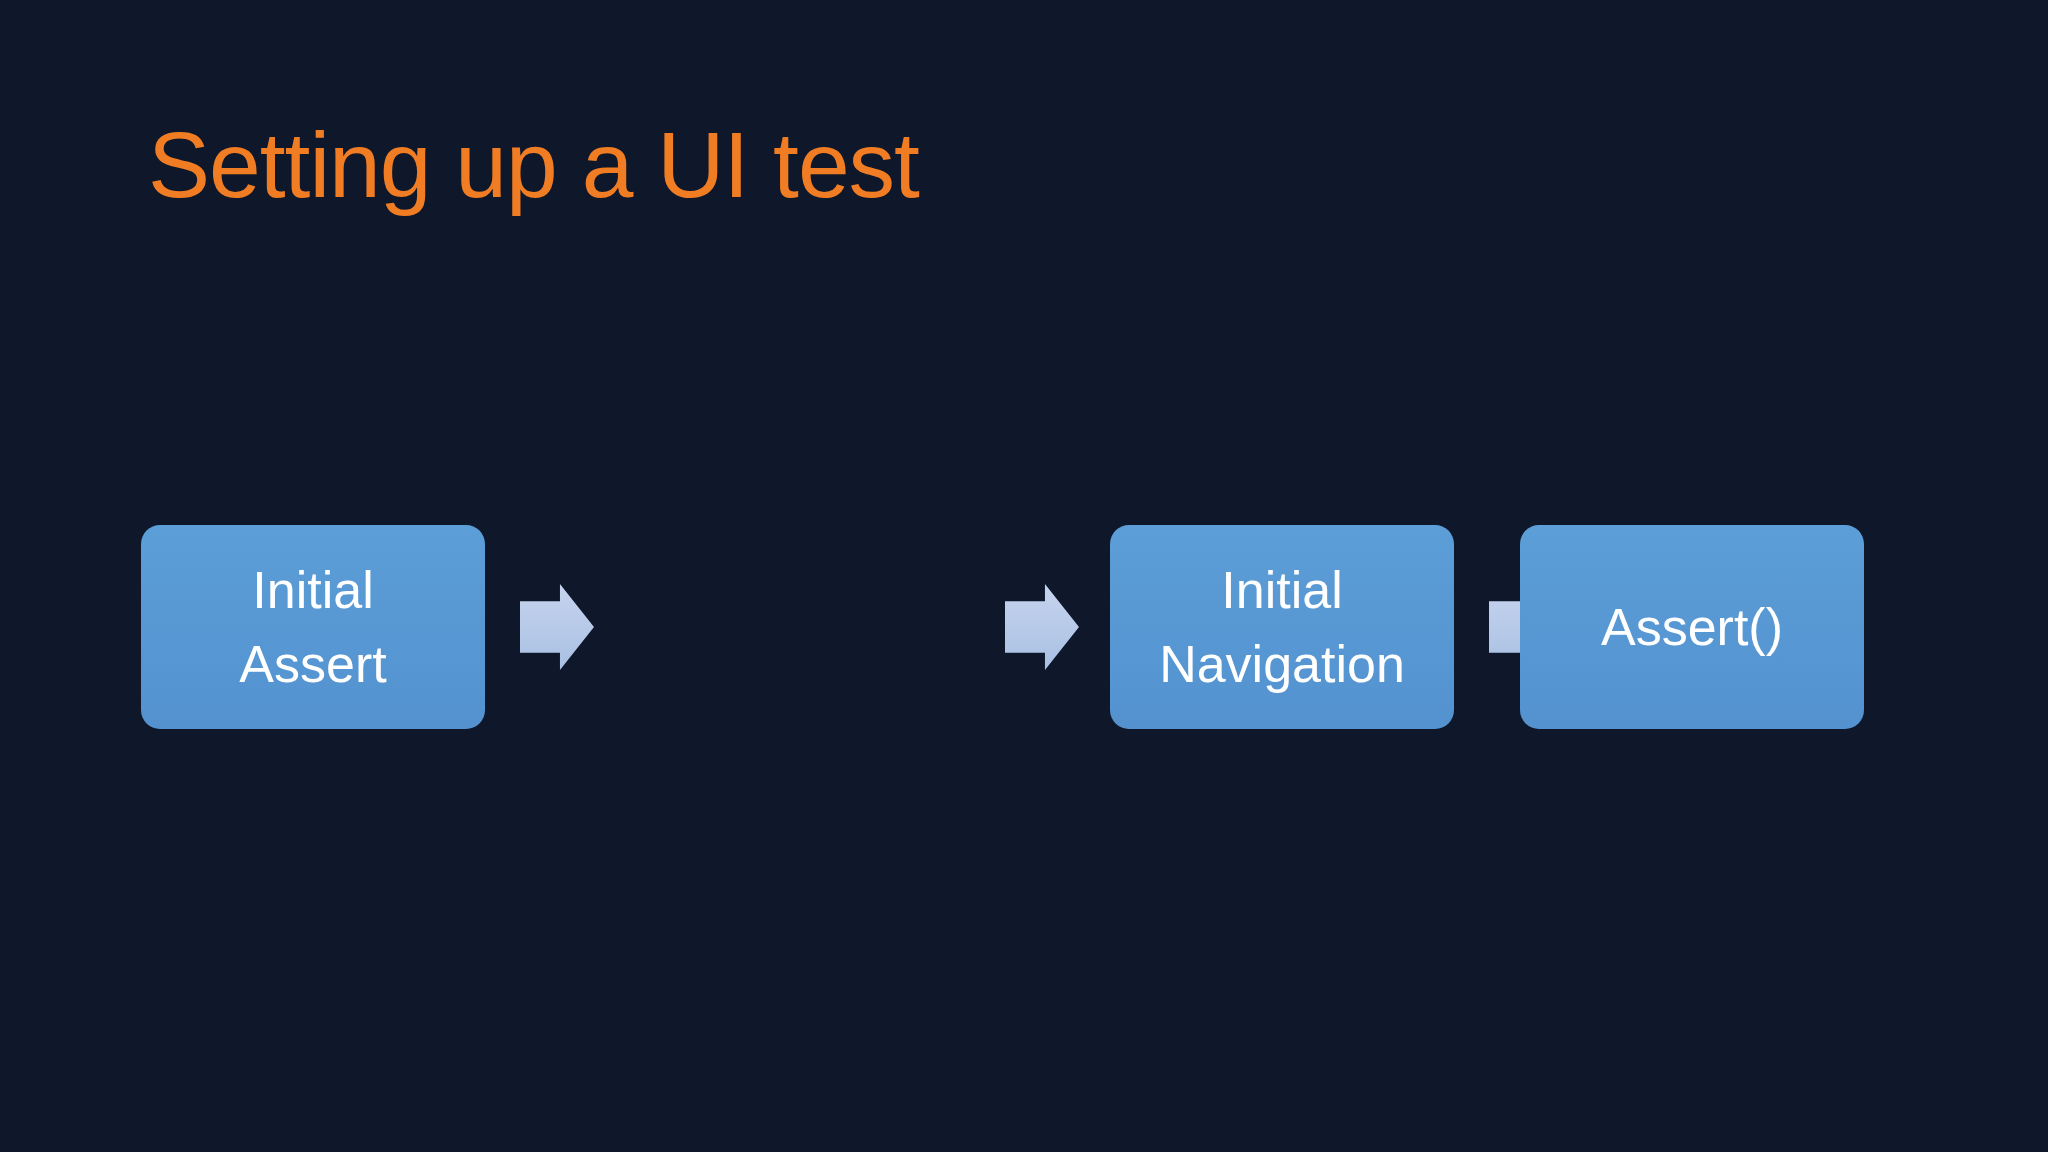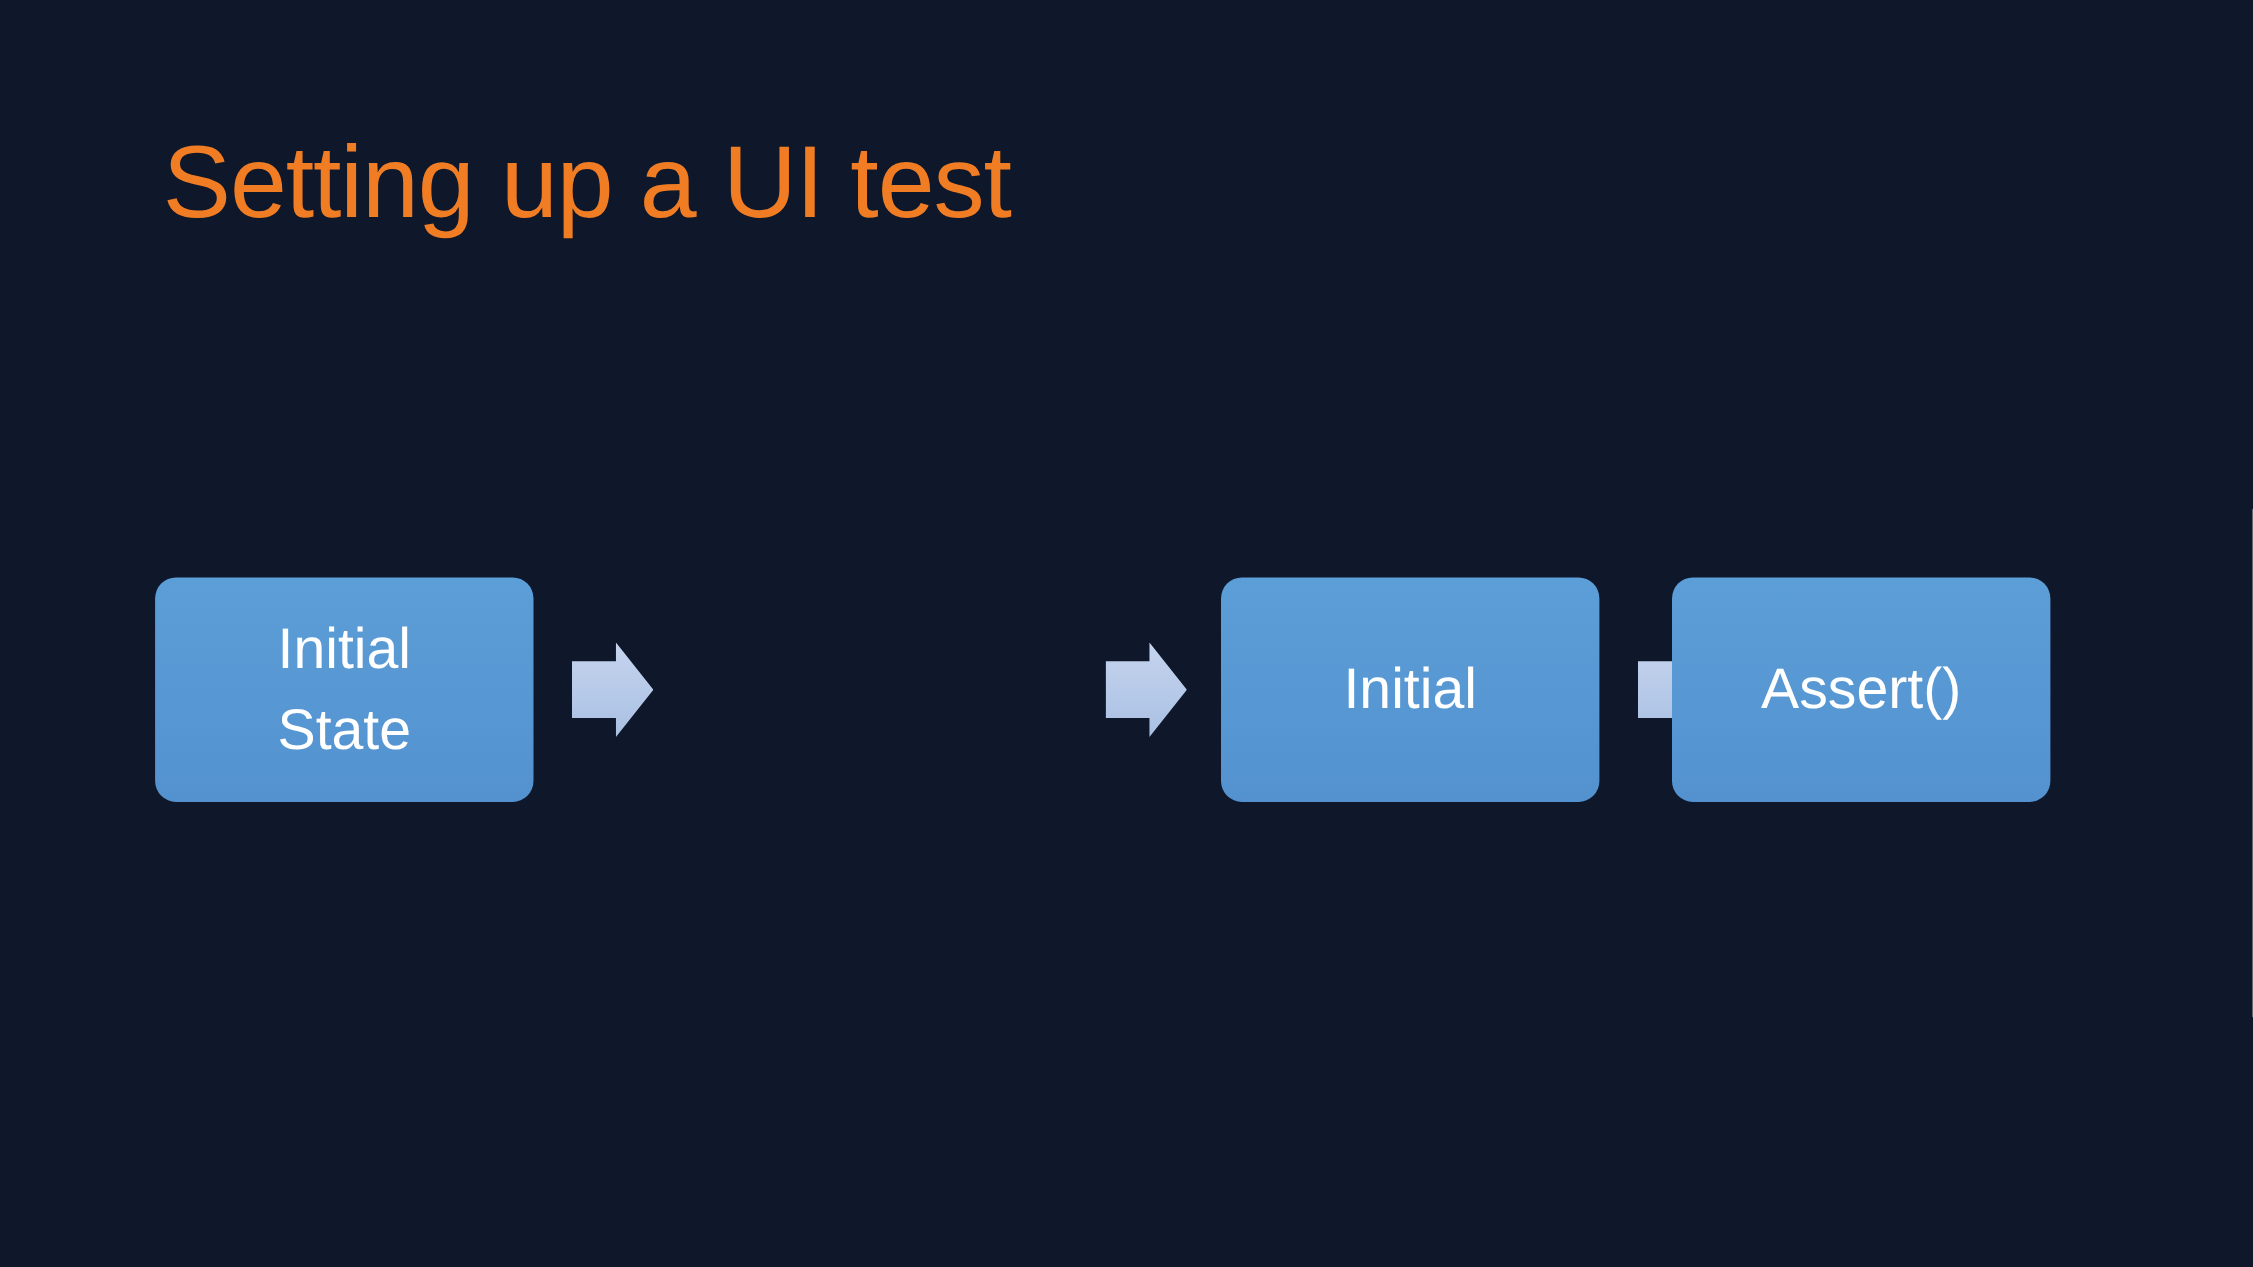--- a/index.html
+++ b/index.html
@@ -70,30 +70,31 @@
 <body>
 
 <div class="slide">
 
   <div class="slide-title">Setting up a UI test</div>
 
   <div class="flow">
 
     <div class="step step-1">
       <div class="line">Initial</div>
-      <div class="line">State</div>
+      <div class="line">Assert</div>
     </div>
 
     <div class="flow-arrow arrow-1"></div>
 
 
     <div class="flow-arrow arrow-2"></div>
 
     <div class="step step-3">
       <div class="line">Initial</div>
+      <div class="line">Navigation</div>
     </div>
 
     <div class="flow-arrow arrow-3"></div>
 
     <div class="step step-4">
       <div class="line">Assert()</div>
 
     </div>
 
   </div>

